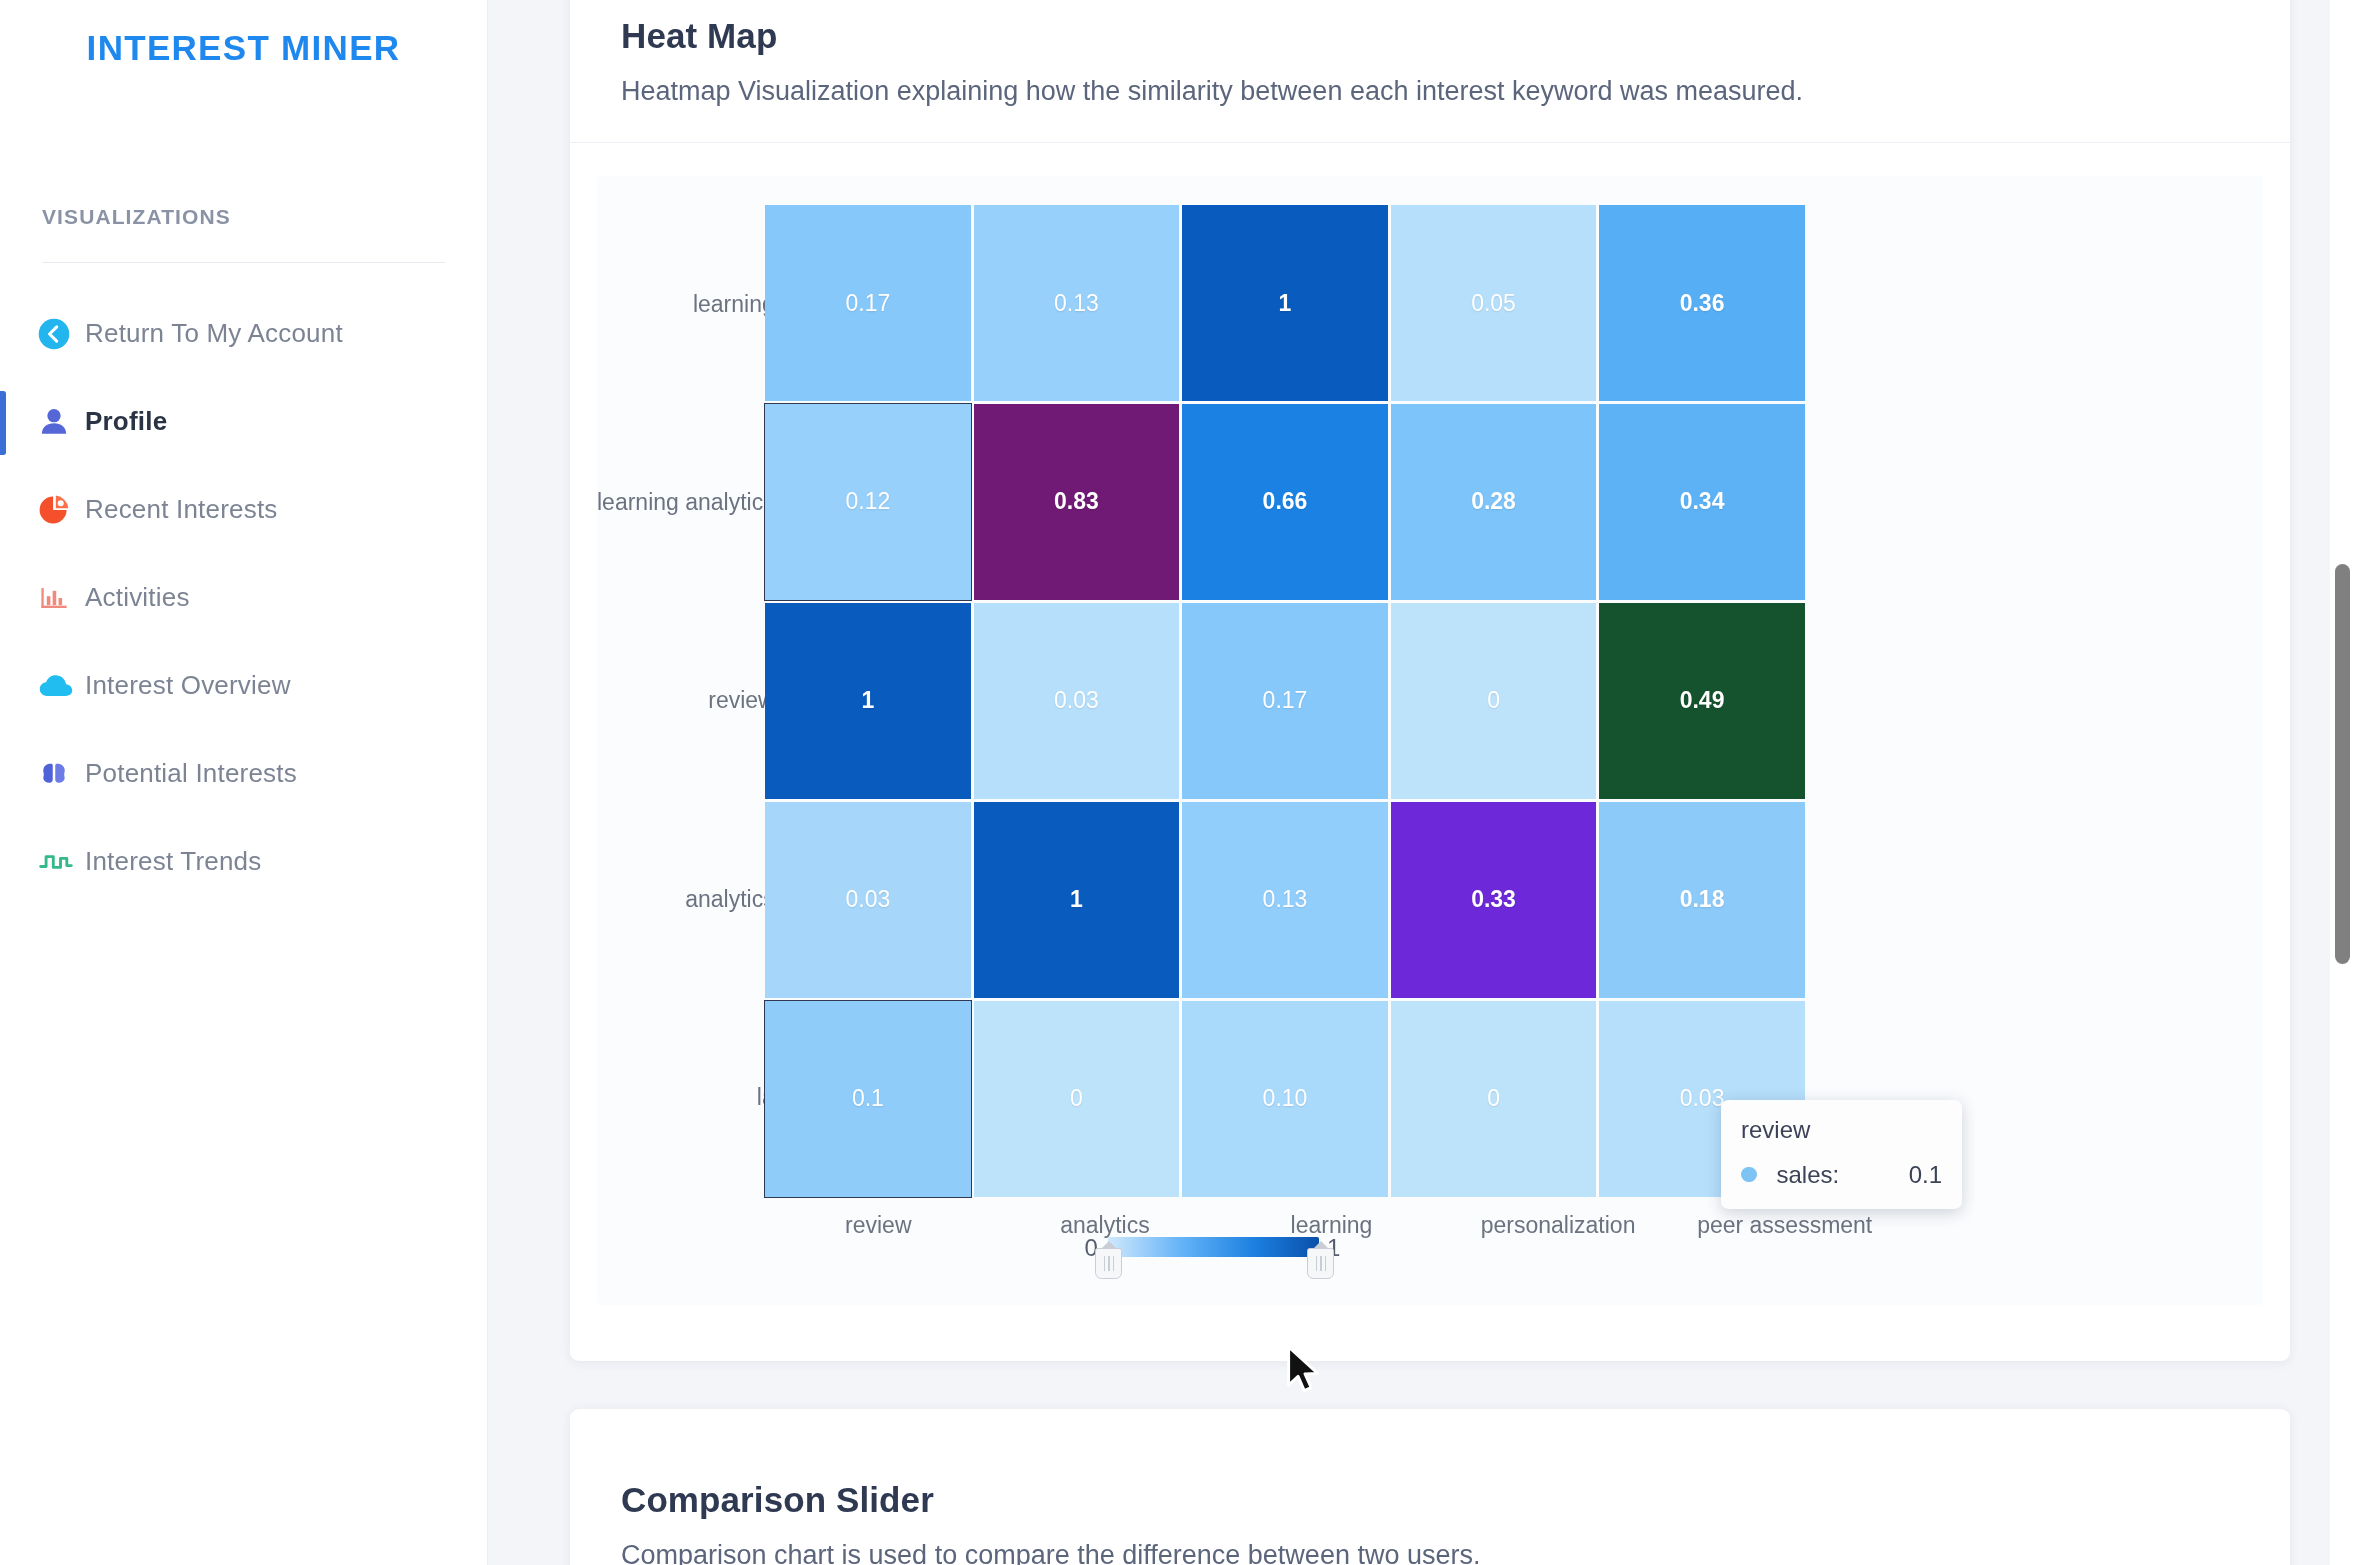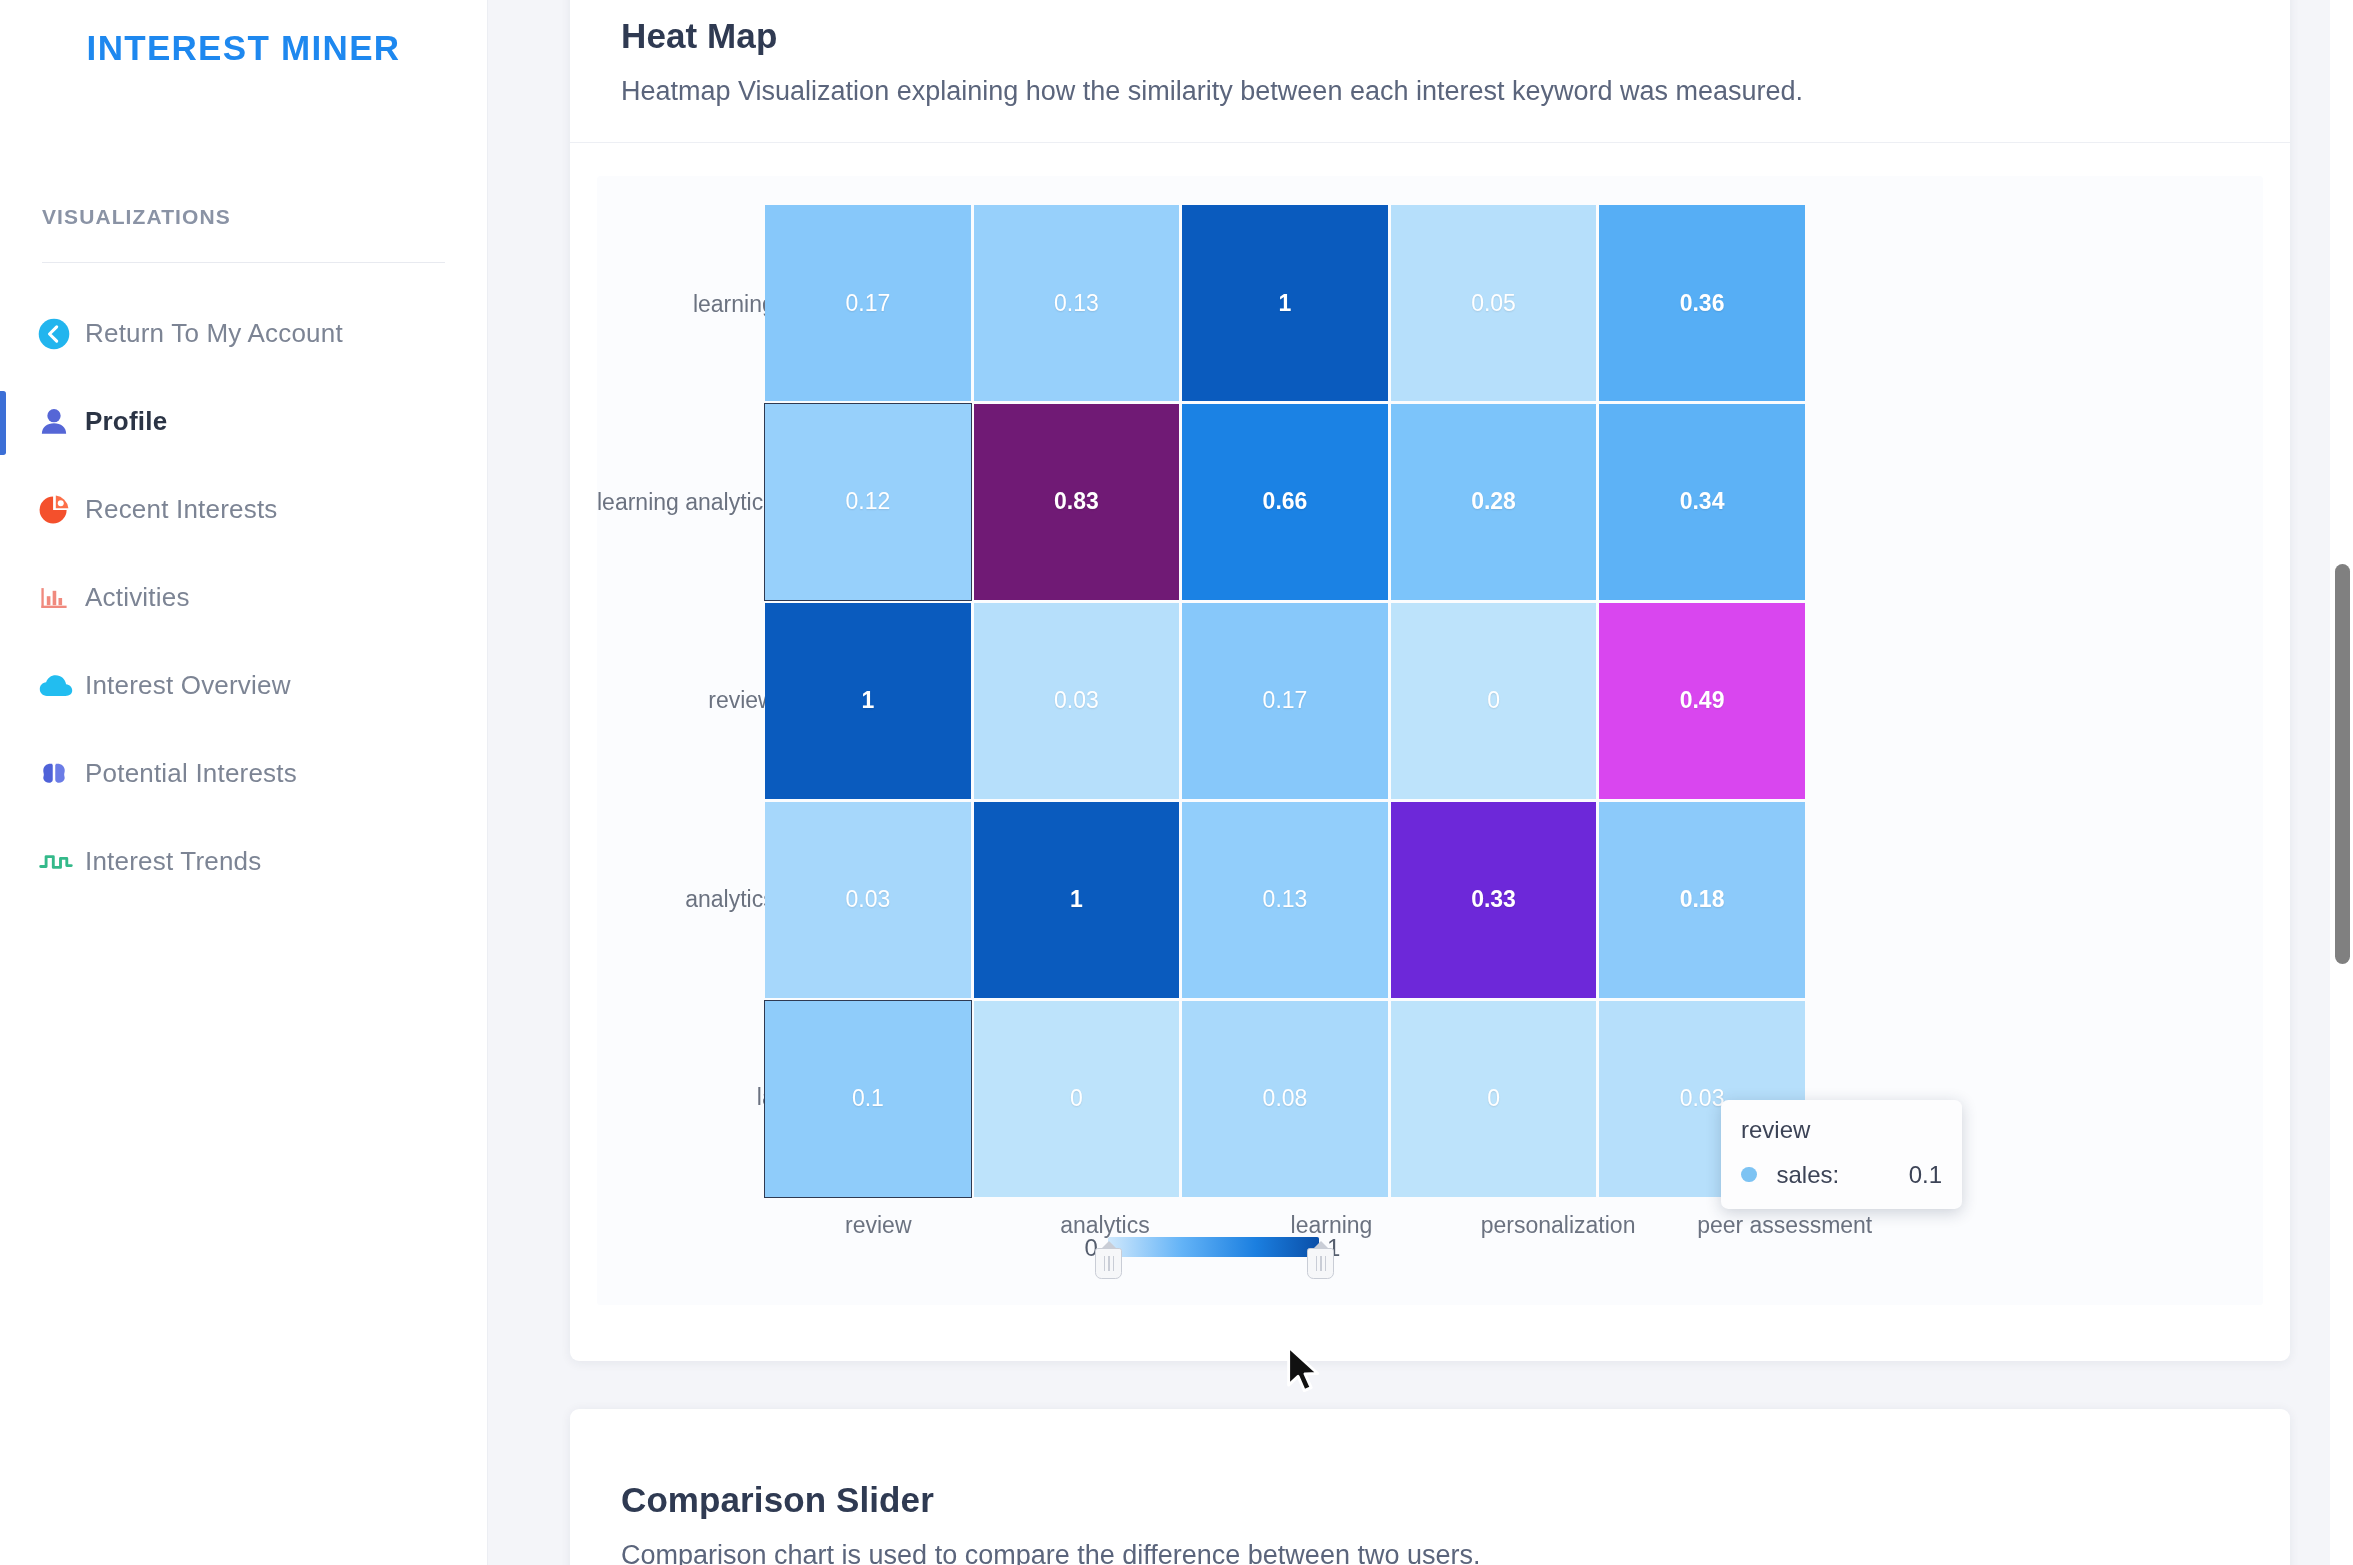--- a/index.html
+++ b/index.html
@@ -320,29 +320,29 @@
               <div class="hcell bold" style="background: rgb(86, 174, 245);">0.36</div>
               <div class="hcell sel" style="background: rgb(151, 208, 251);">0.12</div>
               <div class="hcell bold" style="background: #701a75;">0.83</div>
               <div class="hcell bold" style="background: rgb(27, 130, 228);">0.66</div>
               <div class="hcell bold" style="background: rgb(124, 196, 250);">0.28</div>
               <div class="hcell bold" style="background: rgb(93, 178, 246);">0.34</div>
               <div class="hcell bold" style="background: rgb(10, 91, 190);">1</div>
               <div class="hcell" style="background: rgb(182, 223, 251);">0.03</div>
               <div class="hcell" style="background: rgb(135, 200, 250);">0.17</div>
               <div class="hcell" style="background: rgb(189, 227, 251);">0</div>
-              <div class="hcell bold" style="background: #d946ef;">0.49</div>
+              <div class="hcell bold" style="background: #14532d;">0.49</div>
               <div class="hcell" style="background: rgb(166, 215, 251);">0.03</div>
               <div class="hcell bold" style="background: rgb(10, 91, 190);">1</div>
               <div class="hcell" style="background: rgb(146, 206, 251);">0.13</div>
               <div class="hcell bold" style="background: #6d28d9;">0.33</div>
               <div class="hcell bold" style="background: rgb(140, 202, 250);">0.18</div>
               <div class="hcell sel" style="background: rgb(143, 204, 250);">0.1</div>
               <div class="hcell" style="background: rgb(189, 227, 251);">0</div>
-              <div class="hcell" style="background: rgb(169, 217, 251);">0.08</div>
+              <div class="hcell" style="background: rgb(169, 217, 251);">0.10</div>
               <div class="hcell" style="background: rgb(189, 227, 251);">0</div>
               <div class="hcell" style="background: rgb(182, 223, 251);">0.03</div>
             </div>
           <div class="xlabels" id="xlabels">
               <div>review</div>
               <div>analytics</div>
               <div>learning</div>
               <div>personalization</div>
               <div>peer assessment</div>
             </div>

